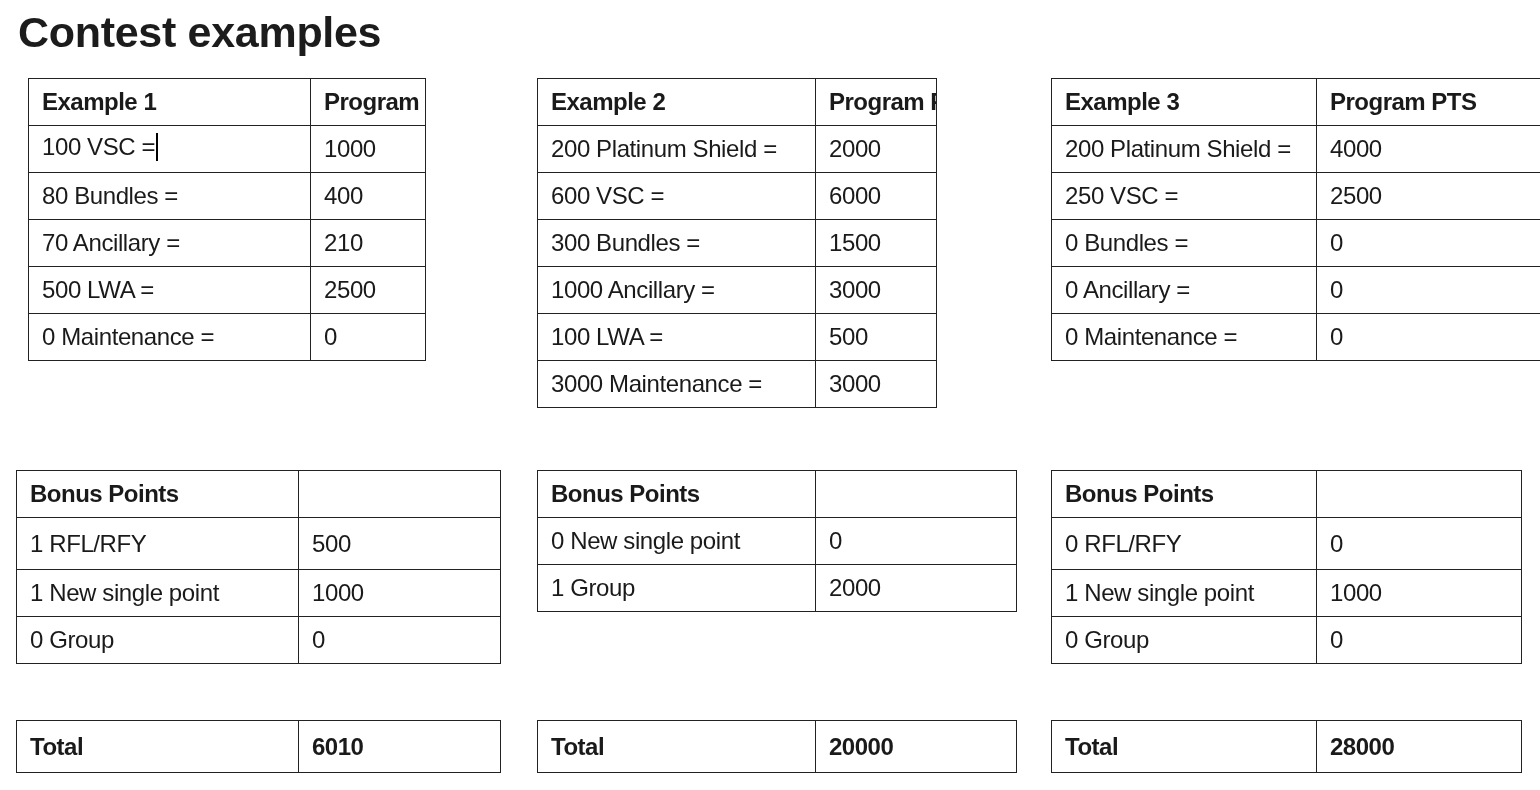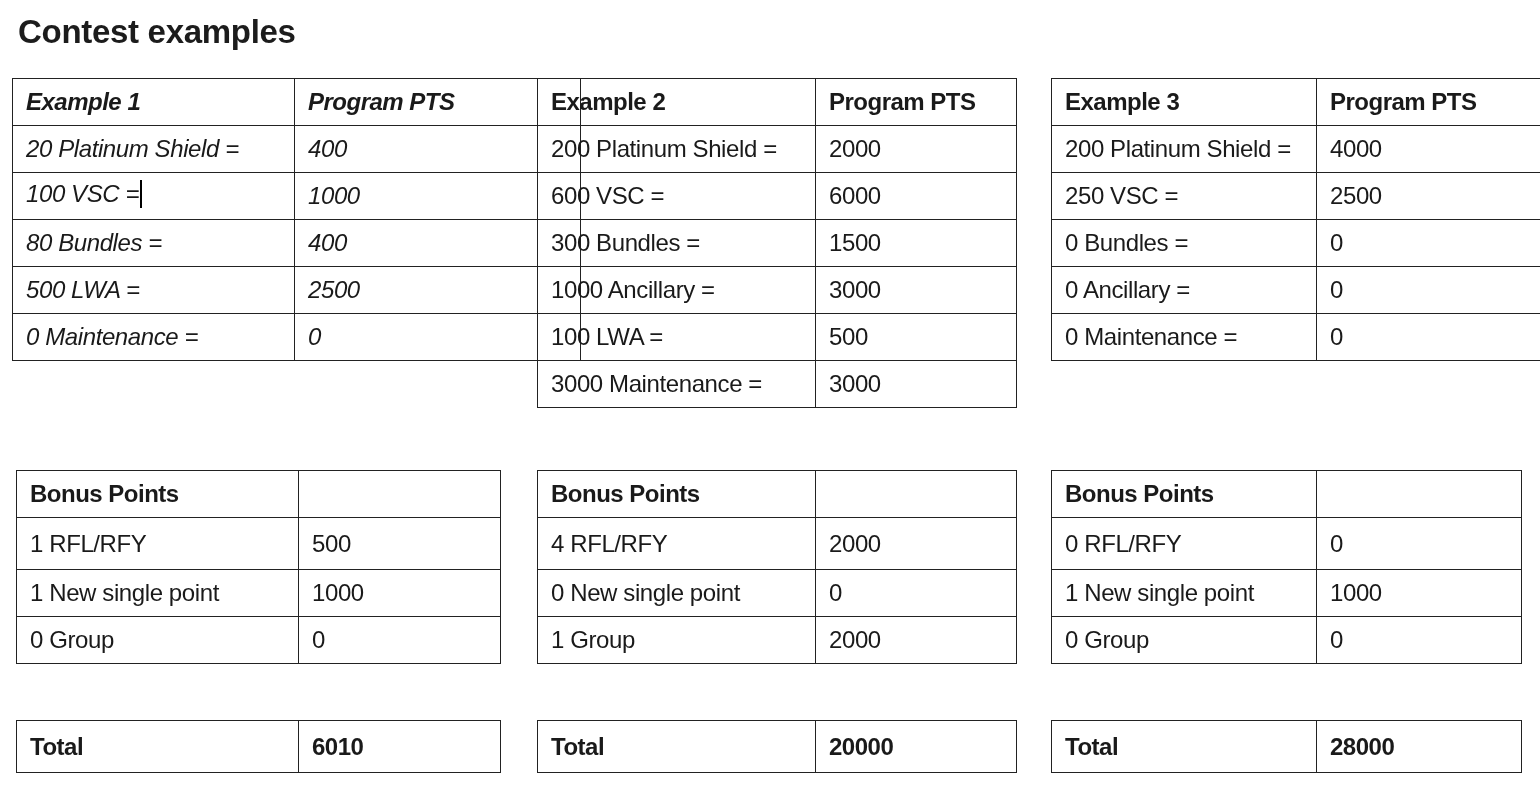--- a/index.html
+++ b/index.html
@@ -15,21 +15,21 @@
     .page {
       position: relative;
       width: 1540px;
       height: 790px;
     }
     .page-title {
       position: absolute;
       left: 18px;
       top: 10px;
       margin: 0;
-      font-size: 33px;
+      font-size: 43px;
       font-weight: 700;
       letter-spacing: -0.3px;
       color: #1c1c1c;
       line-height: 44px;
     }
     table.grid {
       position: absolute;
       border-collapse: collapse;
       table-layout: fixed;
     }
@@ -54,22 +54,22 @@
       display: inline-block;
       width: 2px;
       height: 28px;
       background: #000;
       vertical-align: middle;
       margin-left: 1px;
       position: relative;
       top: -2px;
     }
     
-    #ex1-main { left: 12px;  top: 78px;  width: 569px; font-style: italic; }
-    #ex2-main { left: 537px; top: 78px;  width: 480px; }
+    #ex1-main { left: 28px;  top: 78px;  width: 398px; }
+    #ex2-main { left: 537px; top: 78px;  width: 400px; }
     #ex3-main { left: 1051px; top: 78px; width: 549px; }
     #ex1-bonus { left: 16px;  top: 470px; width: 485px; }
     #ex2-bonus { left: 537px; top: 470px; width: 480px; }
     #ex3-bonus { left: 1051px; top: 470px; width: 471px; }
     #ex1-total { left: 16px;  top: 720px; width: 485px; }
     #ex2-total { left: 537px; top: 720px; width: 480px; }
     #ex3-total { left: 1051px; top: 720px; width: 471px; }
     .c1a { width: 282px; }
     .c2a { width: 278px; }
     .c3a { width: 265px; }
@@ -85,30 +85,30 @@
     <colgroup>
         <col class="c1a">
         <col>
       </colgroup>
     <tbody>
         <tr class="r49">
       <td class="bold">Example 1</td>
       <td class="bold">Program PTS</td>
     </tr>
     <tr class="r49">
-      <td>20 Platinum Shield =</td>
-      <td>400</td>
-    </tr>
-    <tr class="r49">
       <td><span>100 VSC =</span><span class="caret"></span></td>
       <td>1000</td>
     </tr>
     <tr class="r49">
       <td>80 Bundles =</td>
       <td>400</td>
+    </tr>
+    <tr class="r49">
+      <td>70 Ancillary =</td>
+      <td>210</td>
     </tr>
     <tr class="r49">
       <td>500 LWA =</td>
       <td>2500</td>
     </tr>
     <tr class="r49">
       <td>0 Maintenance =</td>
       <td>0</td>
     </tr>
   </tbody>
@@ -192,24 +192,20 @@
   <table class="grid" id="ex2-bonus">
     <colgroup>
         <col class="c2a">
         <col>
       </colgroup>
     <tbody>
         <tr class="r49">
       <td class="bold">Bonus Points</td>
       <td></td>
     </tr>
-    <tr class="r54">
-      <td>4 RFL/RFY</td>
-      <td>2000</td>
-    </tr>
     <tr class="r49">
       <td>0 New single point</td>
       <td>0</td>
     </tr>
     <tr class="r49">
       <td>1 Group</td>
       <td>2000</td>
     </tr>
   </tbody>
     </table>

